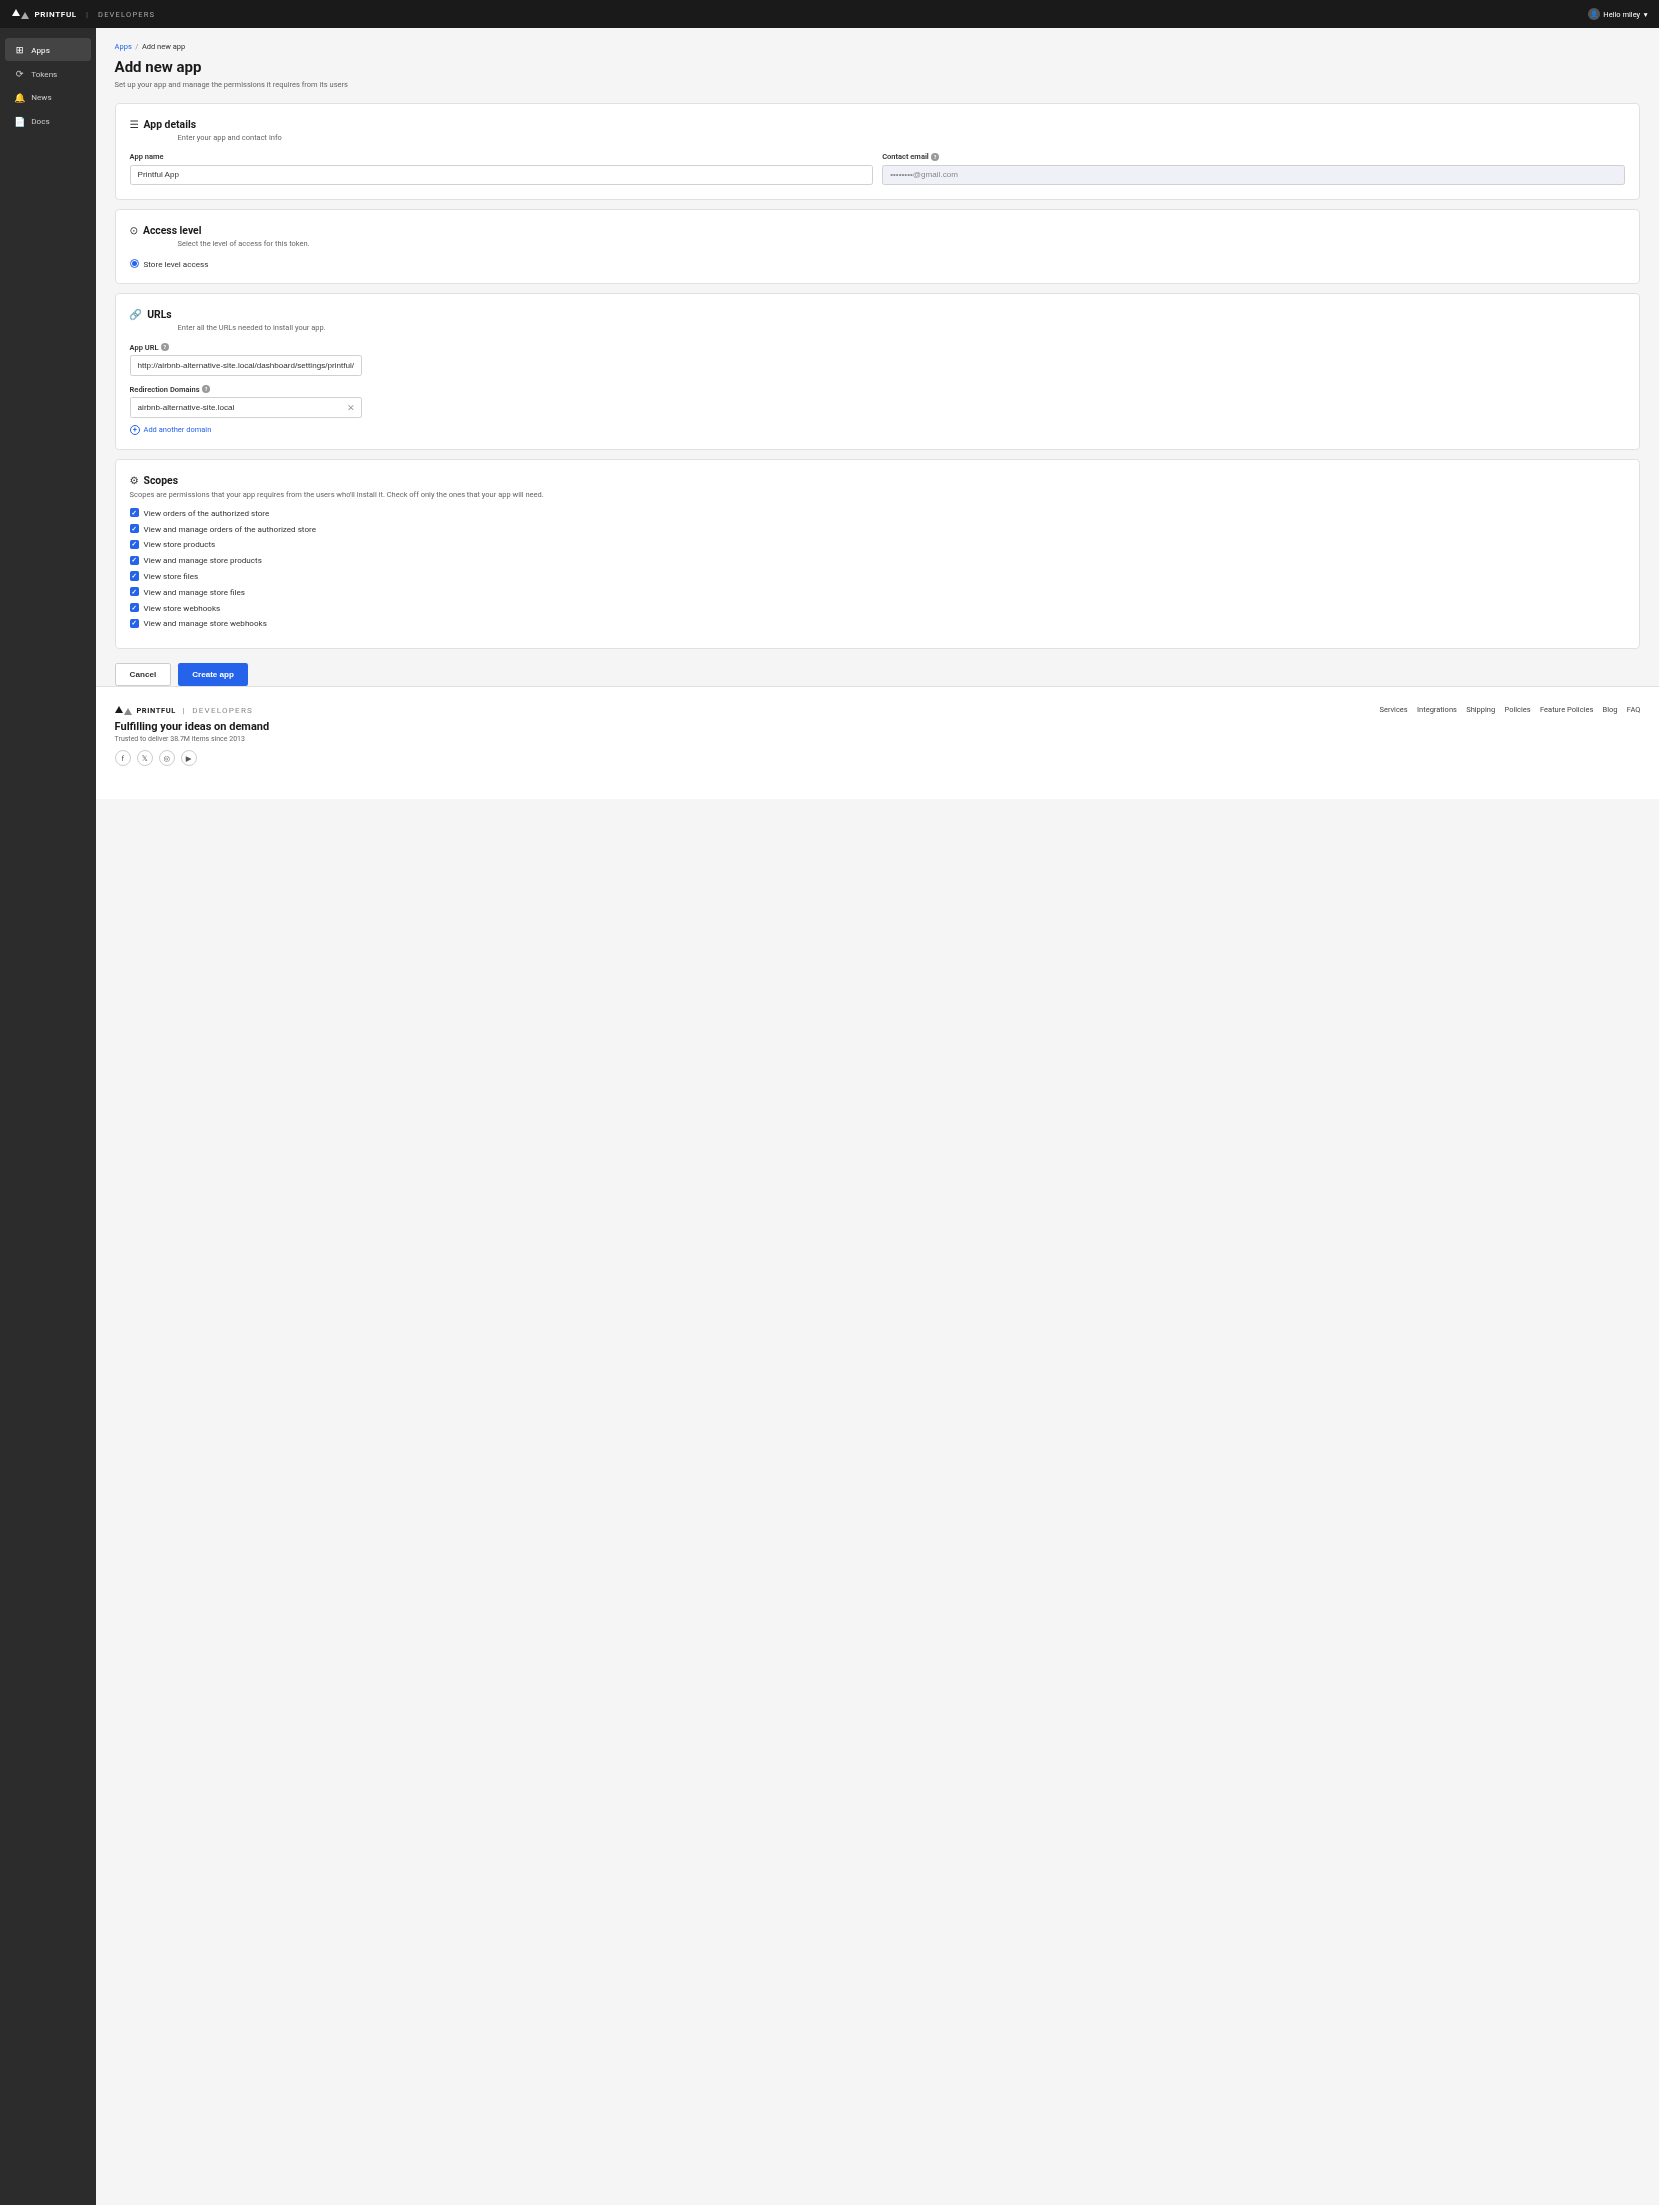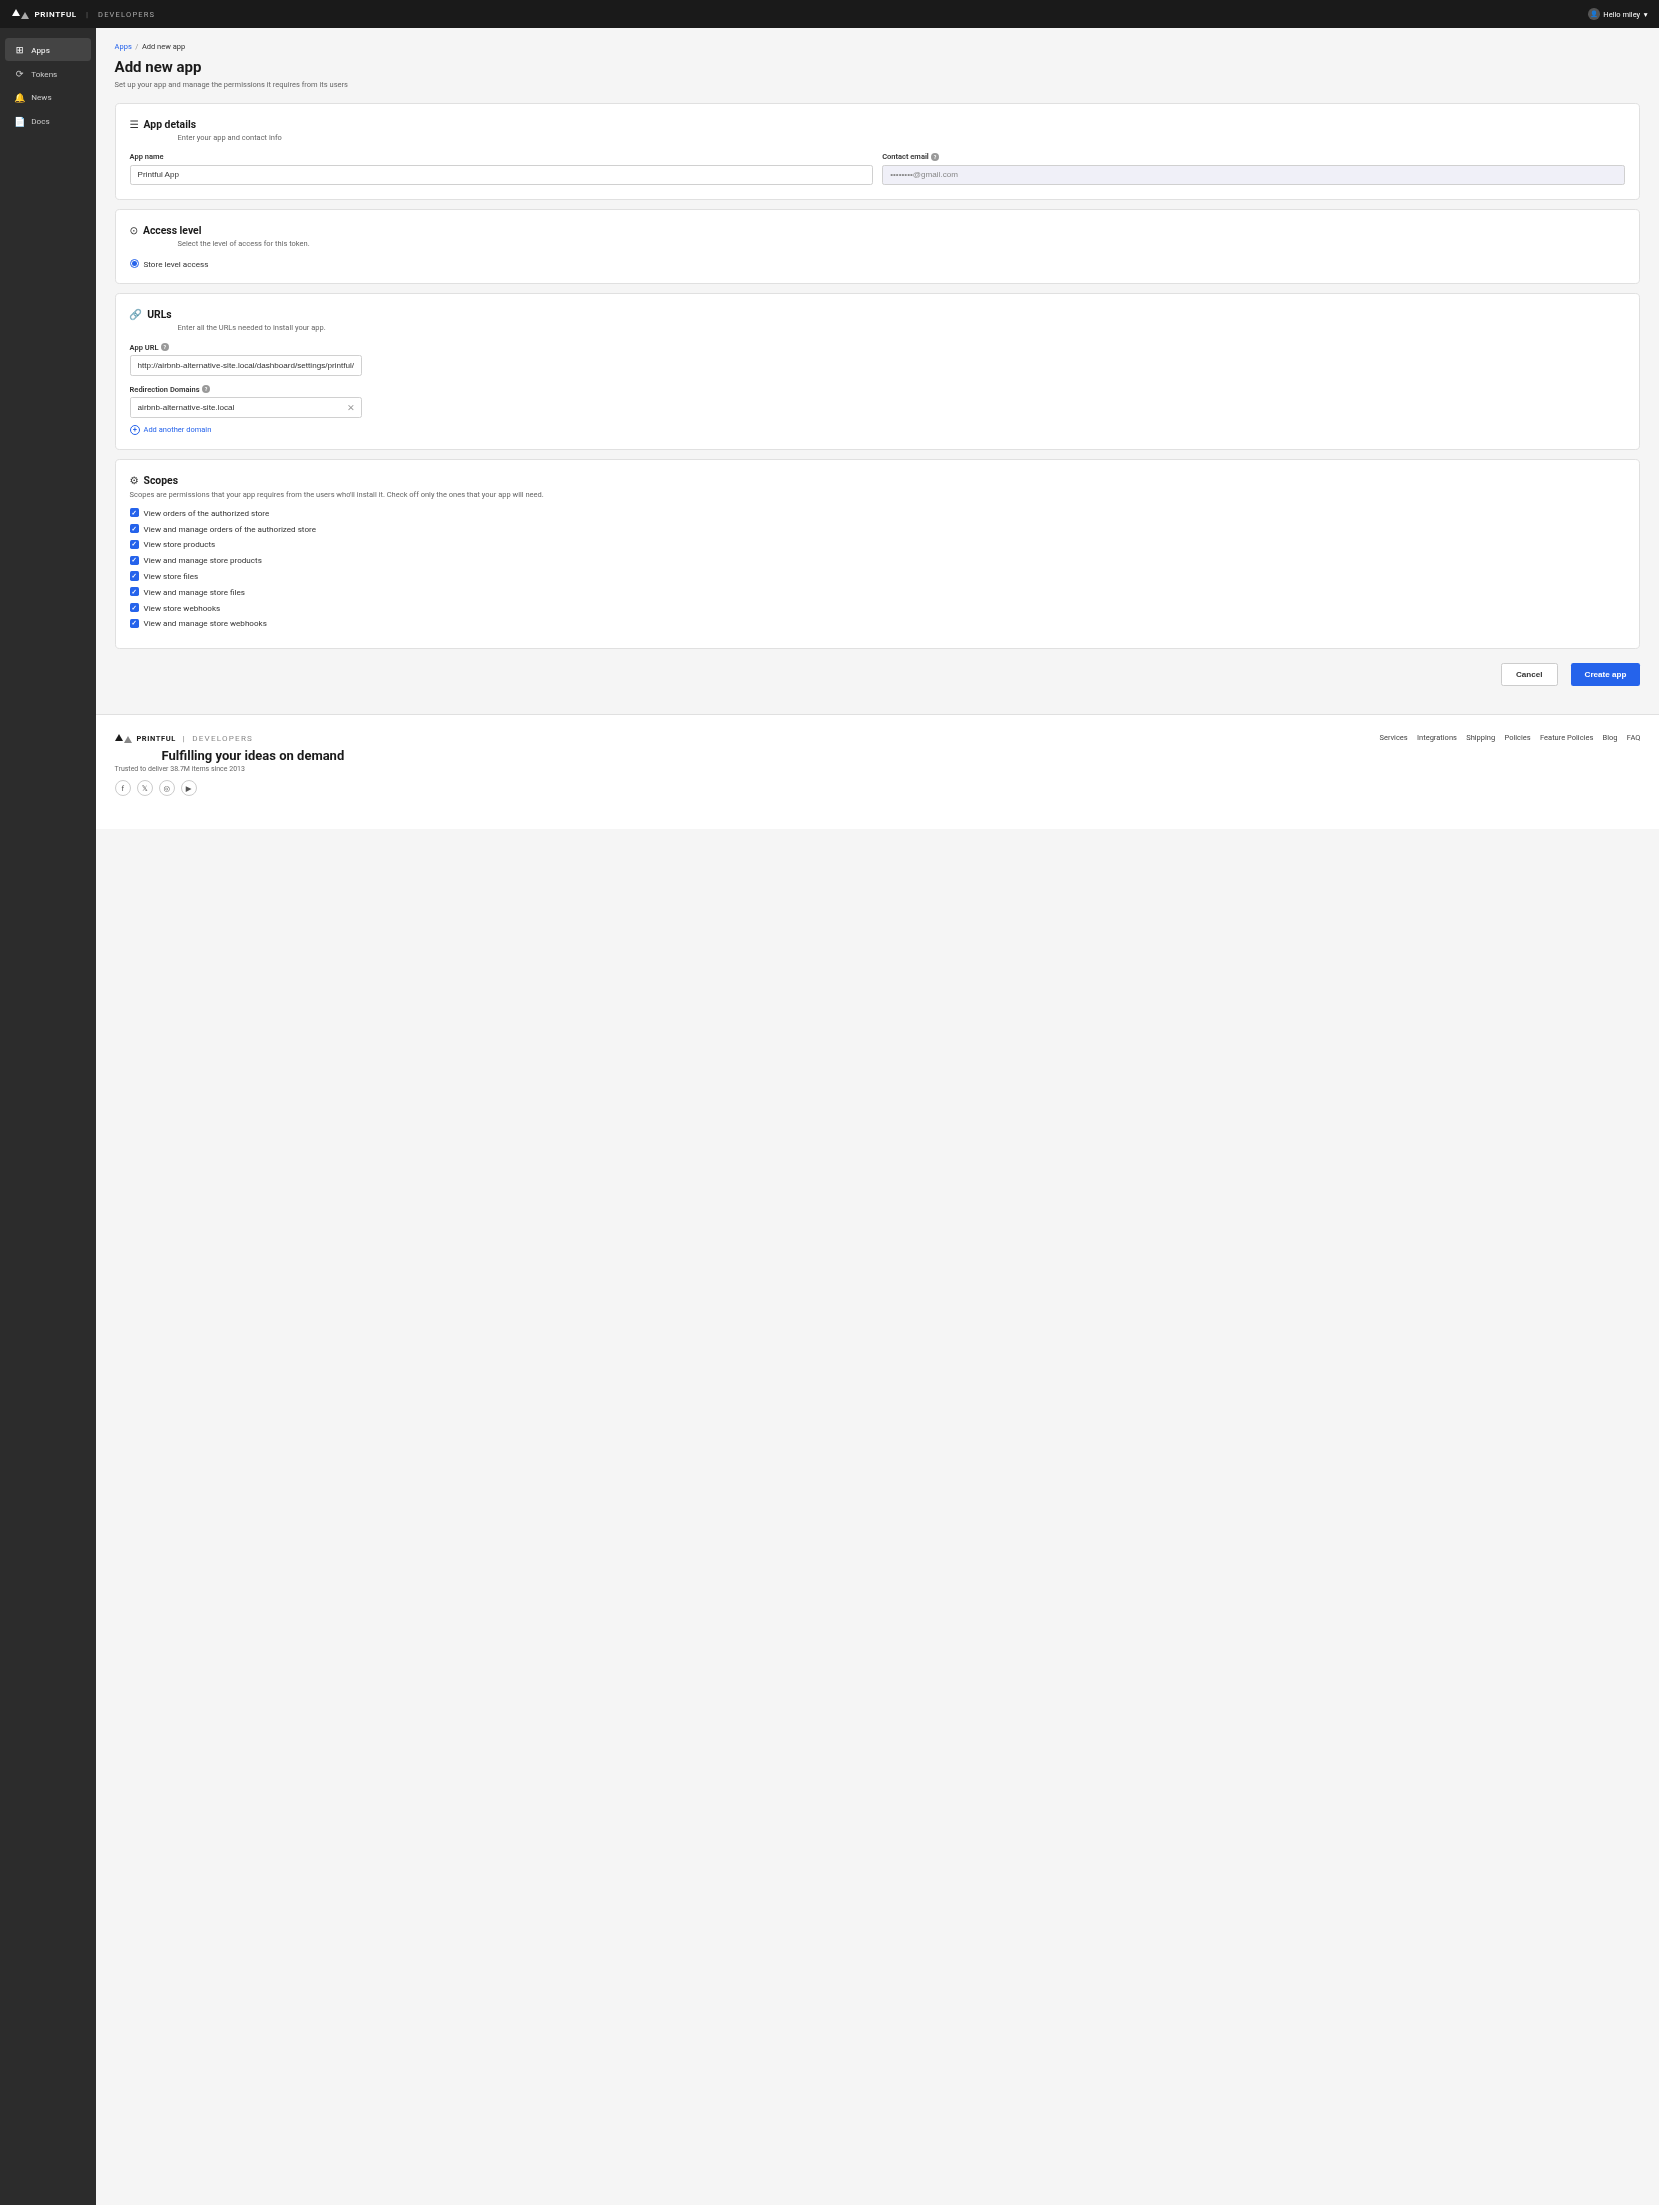--- a/index.html
+++ b/index.html
@@ -344,24 +344,22 @@
     }
     .checkbox-check {
       color: #fff;
       font-size: 6.4px;
       font-weight: 700;
     }
 
     
     .action-bar {
       display: flex;
-      justify-content: flex-end;
-      gap: 13px;
+      gap: 7px;
       margin-top: 14px;
-      margin-bottom: 28px;
     }
     .btn {
       padding: 5.8px 14px;
       border-radius: 2.3px;
       font-size: 8.1px;
       font-weight: 600;
       cursor: pointer;
       border: none;
     }
     .btn-cancel {
@@ -417,25 +415,24 @@
       letter-spacing: 0.6px;
       color: #1a1a1a;
     }
     .footer-brand-sub {
       color: #888;
       font-weight: 400;
       letter-spacing: 1.2px;
     }
     .footer-brand-divider { color: #888; margin: 0 2.3px; }
     .footer-tagline {
-      font-size: 13px;
+      font-size: 11px;
       font-weight: 700;
       color: #1a1a1a;
       margin-top: 4.6px;
-      margin-left: 47px;
     }
     .footer-trusted {
       font-size: 7px;
       color: #666;
       margin-top: 2.3px;
     }
     .footer-social {
       display: flex;
       gap: 5.8px;
       margin-top: 7px;

